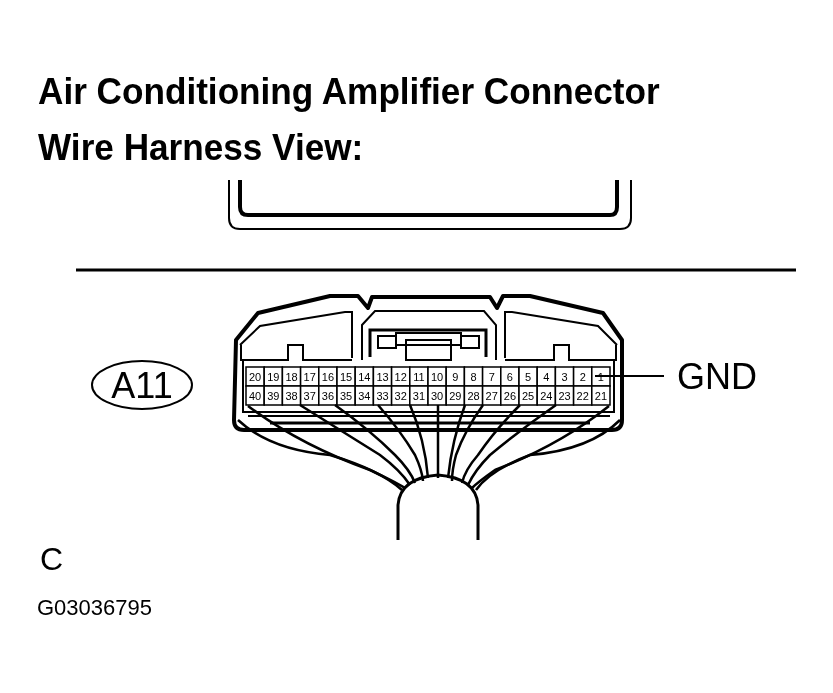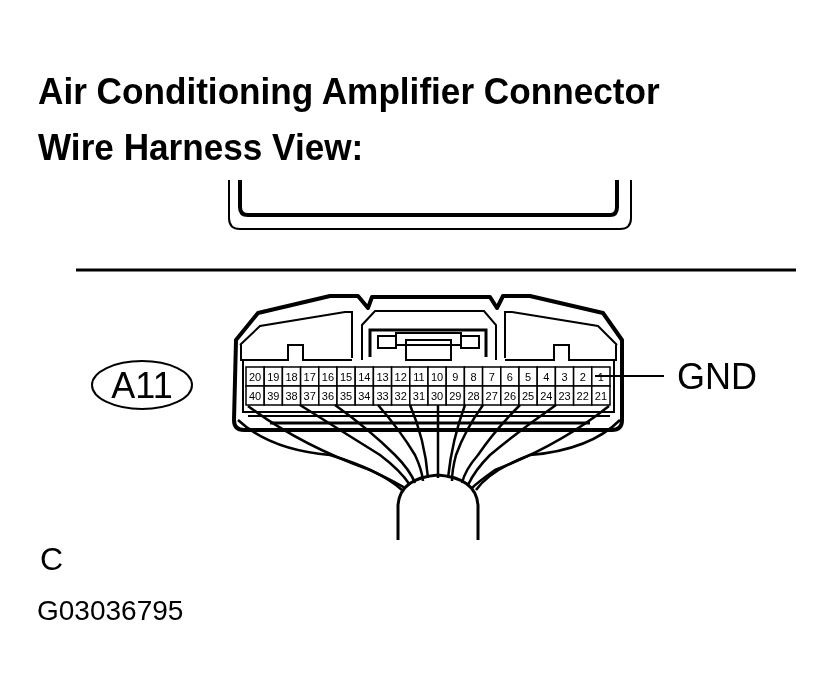--- a/index.html
+++ b/index.html
@@ -6,21 +6,21 @@
   body { width: 833px; height: 693px; position: relative; overflow: hidden;
          font-family: "Liberation Sans", sans-serif; color: #000; }
   .title { position: absolute; left: 38px; font-weight: bold; font-size: 37px;
            letter-spacing: 0px; line-height: 1; white-space: nowrap;
            transform: scaleX(0.95); transform-origin: left top; }
   #t1 { top: 73px; }
   #t2 { top: 129px; }
   svg.diagram { position: absolute; left: 0; top: 0; }
   .pin-text { font-family: "Liberation Sans", sans-serif; font-size: 11px; }
   .label-lg { font-family: "Liberation Sans", sans-serif; font-size: 36px; }
-  .code { position: absolute; left: 37px; top: 597px; font-size: 28px; line-height: 1; }
+  .code { position: absolute; left: 37px; top: 597px; font-size: 22px; line-height: 1; }
   .letter { position: absolute; left: 40px; top: 543px; font-size: 32px; line-height: 1; }
 </style>
 </head>
 <body>
 
 <div id="t1" class="title">Air Conditioning Amplifier Connector</div>
 <div id="t2" class="title">Wire Harness View:</div>
 
 <svg class="diagram" width="833" height="693" viewBox="0 0 833 693">
 

